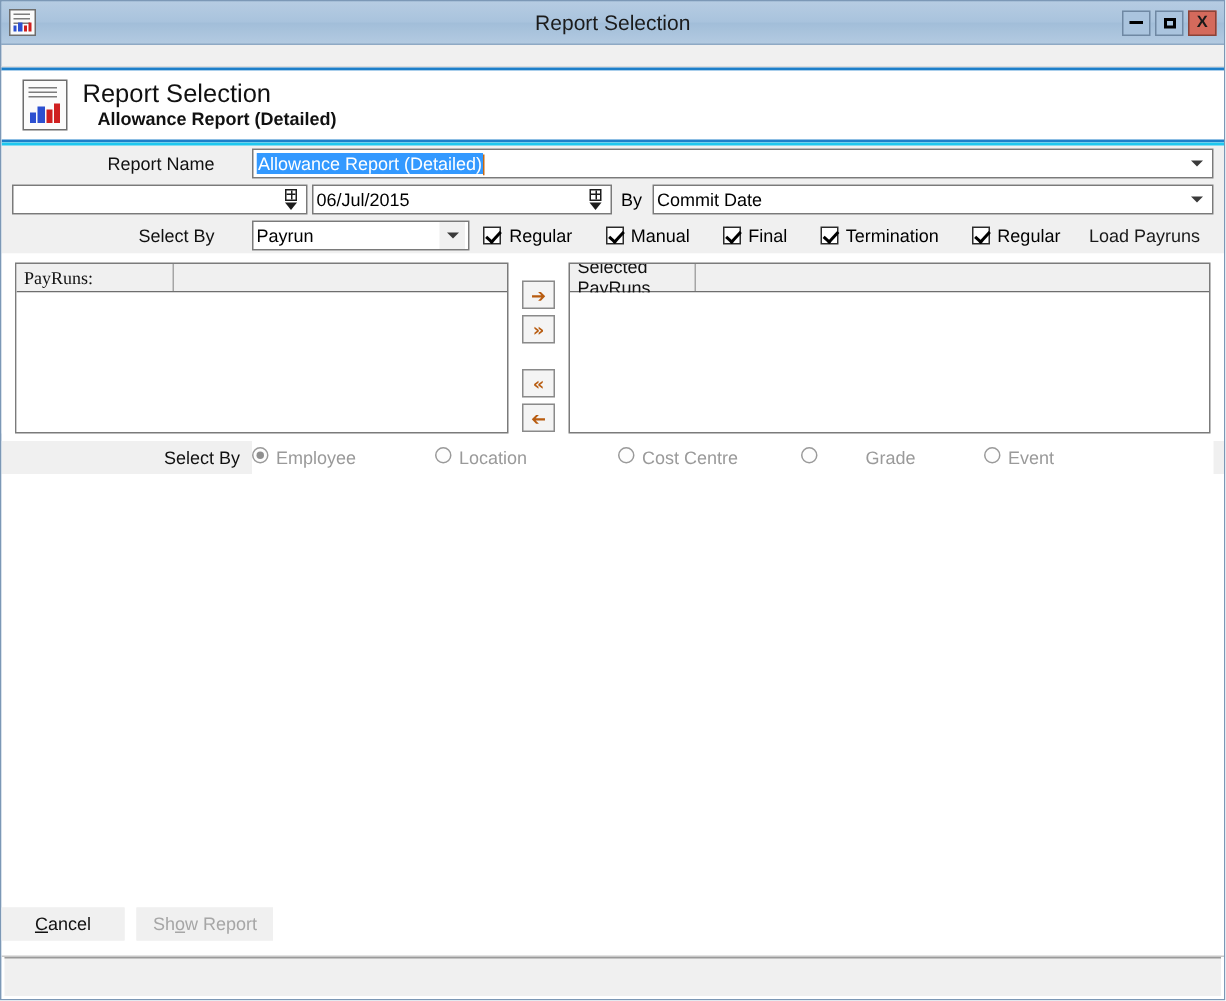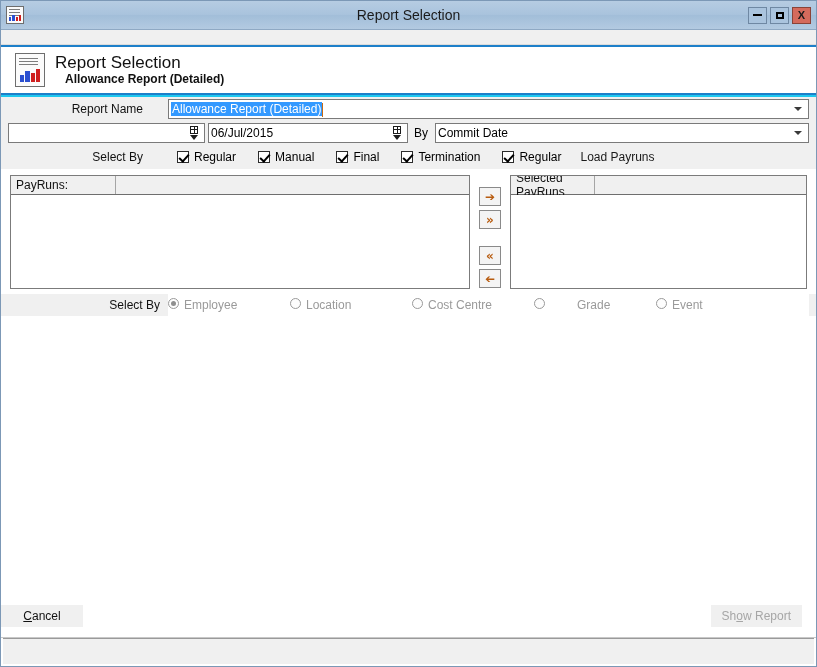--- a/index.html
+++ b/index.html
@@ -349,21 +349,21 @@
     height: 120px;
   }
   .listbox {
     border: 1px solid #7b7b7b;
     background: #ffffff;
     box-sizing: border-box;
     display: flex;
     flex-direction: column;
     overflow: hidden;
   }
-  .listbox.left { width: 460px; }
+  .listbox.left { width: 329px; font-family: Liberation Serif, serif; }
   .listbox.right { flex: 1 1 auto; }
   .lb-header {
     height: 18px;
     background: #f0f0f0;
     border-bottom: 1px solid #6e6e6e;
     display: flex;
     flex: 0 0 auto;
     font-size: 12px;
   }
   .lb-header .col {
@@ -459,21 +459,21 @@
   }
 
   
   .filler { flex: 1 1 auto; background: #ffffff; }
 
   
   .footer {
     flex: 0 0 auto;
     background: #ffffff;
     display: flex;
-    justify-content: space-between;
+    justify-content: flex-start;
     align-items: center;
     padding: 0 14px 10px 0;
     gap: 8px;
   }
   .dlgbtn {
     min-width: 82px;
     height: 22px;
     background: #f0f0f0;
     border: 1px solid #f0f0f0;
     font-size: 12px;
@@ -583,20 +583,24 @@
           </div>
           <div class="by-lbl">By</div>
           <div class="tbox" style="flex:1 1 auto;">
             <span style="flex:1 1 auto; overflow:hidden; white-space:nowrap;">Commit Date</span>
             <span class="combo-arrow plain"></span>
           </div>
         </div>
 
         <div class="form-row">
           <div class="lbl">Select By</div>
+          <div class="tbox" style="width:197px;">
+            <span style="flex:1 1 auto; overflow:hidden; white-space:nowrap;">Payrun</span>
+            <span class="combo-arrow"></span>
+          </div>
           <div class="chkgroup">
             <label class="chkitem">
               <span class="chkbox on"></span>
               <span>Regular</span>
             </label>
             <label class="chkitem">
               <span class="chkbox on"></span>
               <span>Manual</span>
             </label>
             <label class="chkitem">

